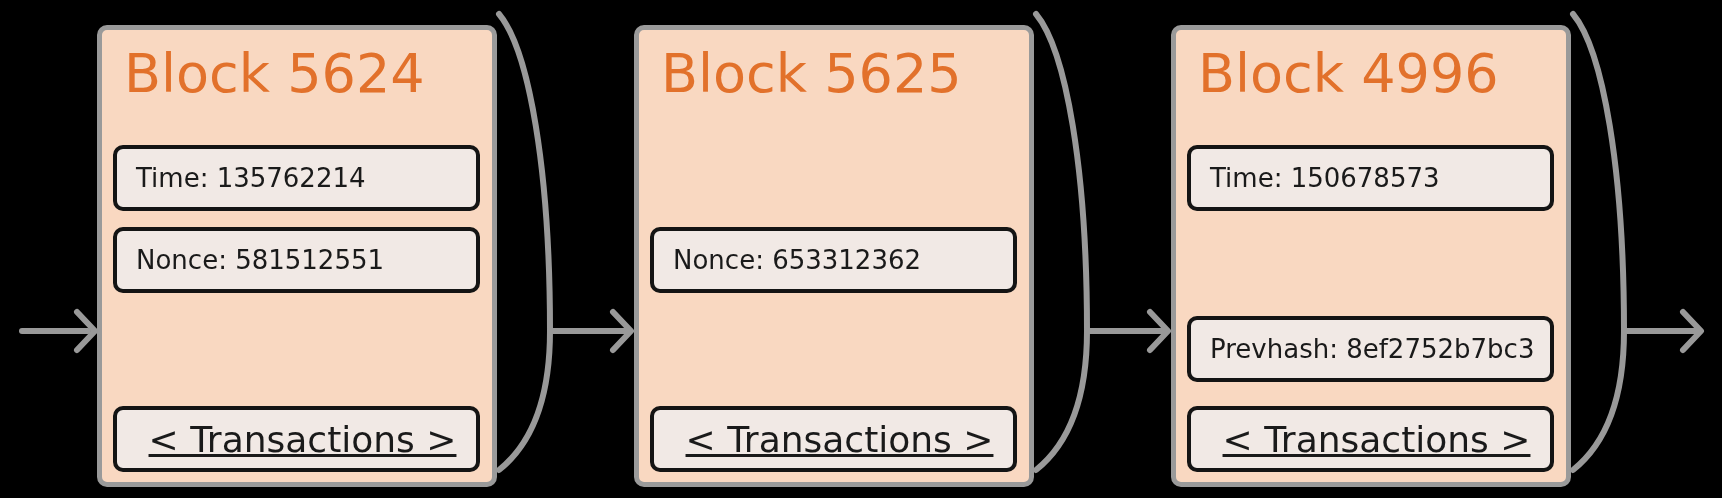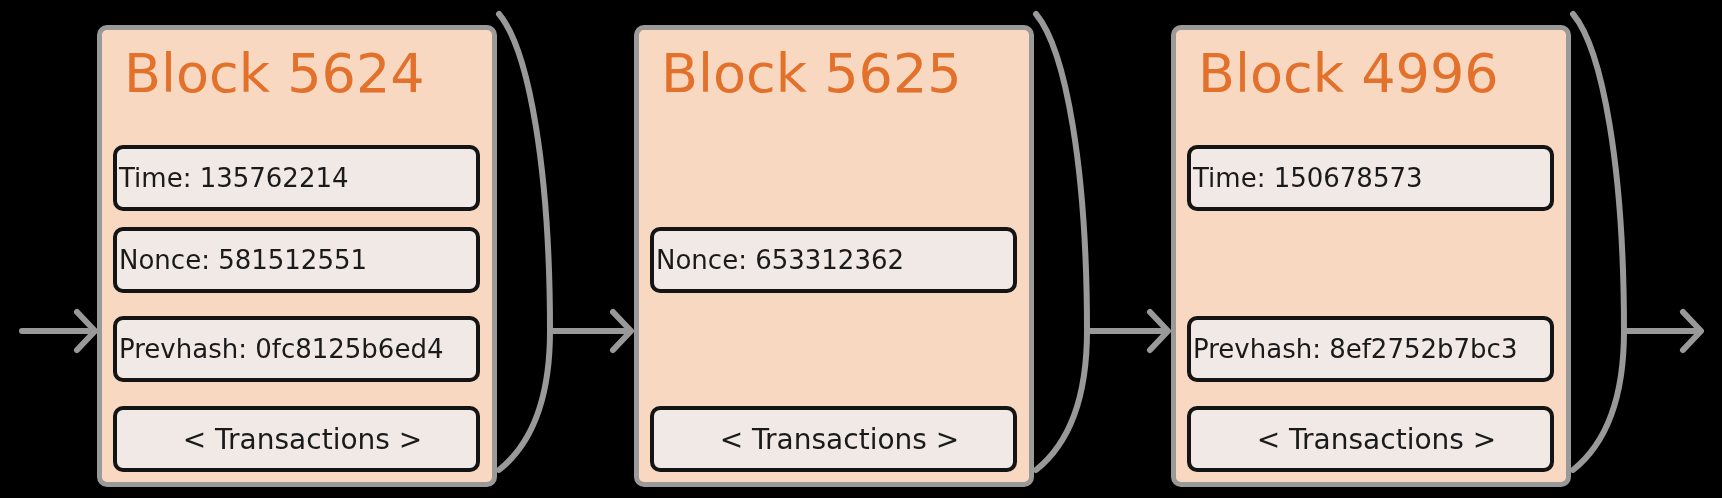--- a/index.html
+++ b/index.html
@@ -45,34 +45,35 @@
     position: absolute;
     left: 11px;
     right: 12px;
     height: 66px;
     box-sizing: border-box;
     background: #f1e9e5;
     border: 4px solid #141414;
     border-radius: 10px;
     display: flex;
     align-items: center;
-    padding-left: 2px;
+    padding-left: 19px;
     font-size: 26px;
     color: #1a1a1a;
     white-space: nowrap;
     overflow: hidden;
   }
   .field.time  { top: 115px; }
   .field.nonce { top: 197px; }
   .field.prev  { top: 286px; }
   .field.tx {
     top: 376px;
     justify-content: center;
     padding-left: 12px;
-    font-size: 28px;
+    font-size: 36px;
+    text-decoration: underline;
   }
   svg.arrows {
     position: absolute;
     left: 0;
     top: 0;
     width: 1722px;
     height: 498px;
     pointer-events: none;
   }
   svg.arrows path {
@@ -85,21 +86,20 @@
 </style>
 </head>
 <body>
 
 <div class="canvas">
 
   <div class="block-card b0">
     <div class="block-title">Block 5624</div>
     <div class="field time">Time: 135762214</div>
     <div class="field nonce">Nonce: 581512551</div>
-    <div class="field prev">Prevhash: 0fc8125b6ed4</div>
     <div class="field tx">&lt; Transactions &gt;</div>
   </div>
 
   <div class="block-card b1">
     <div class="block-title">Block 5625</div>
     <div class="field nonce">Nonce: 653312362</div>
     <div class="field tx">&lt; Transactions &gt;</div>
   </div>
 
   <div class="block-card b2">

